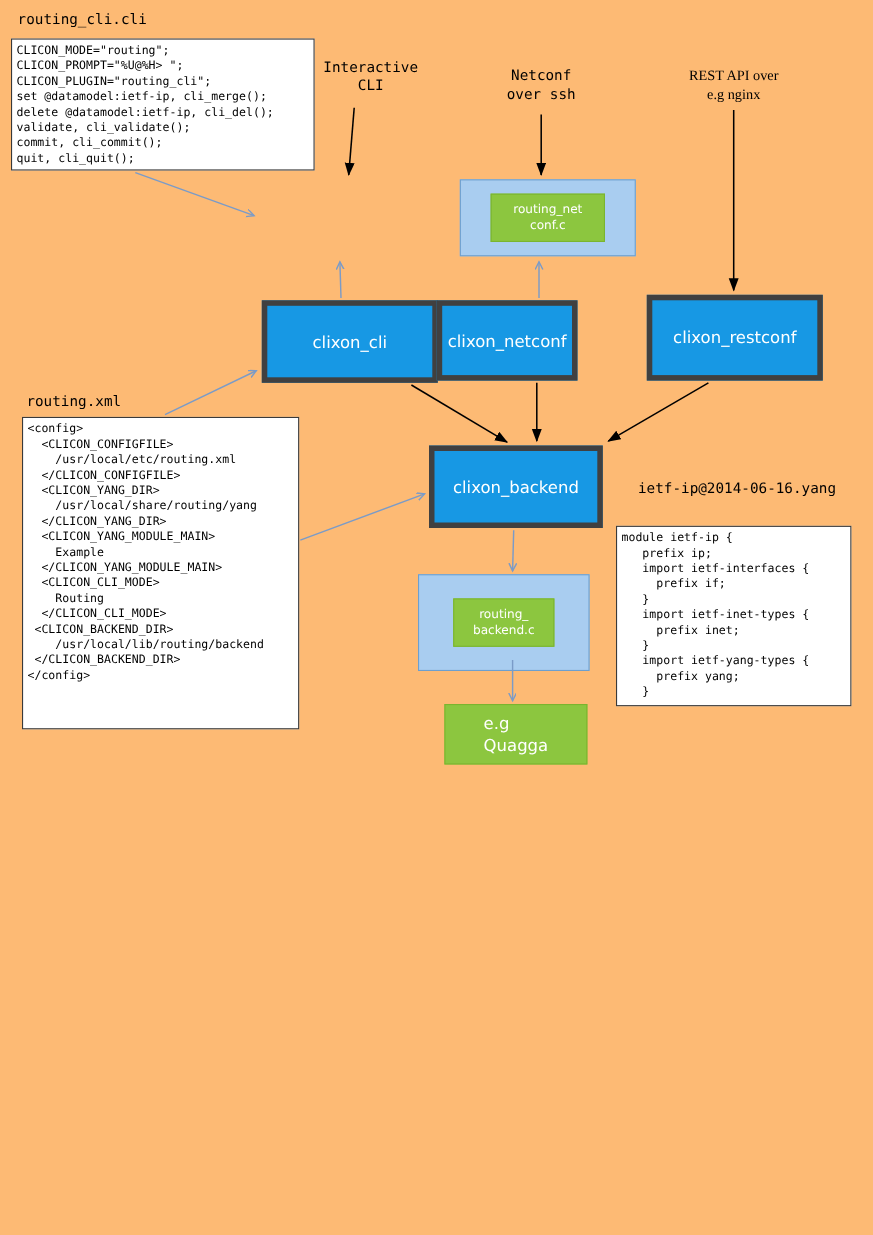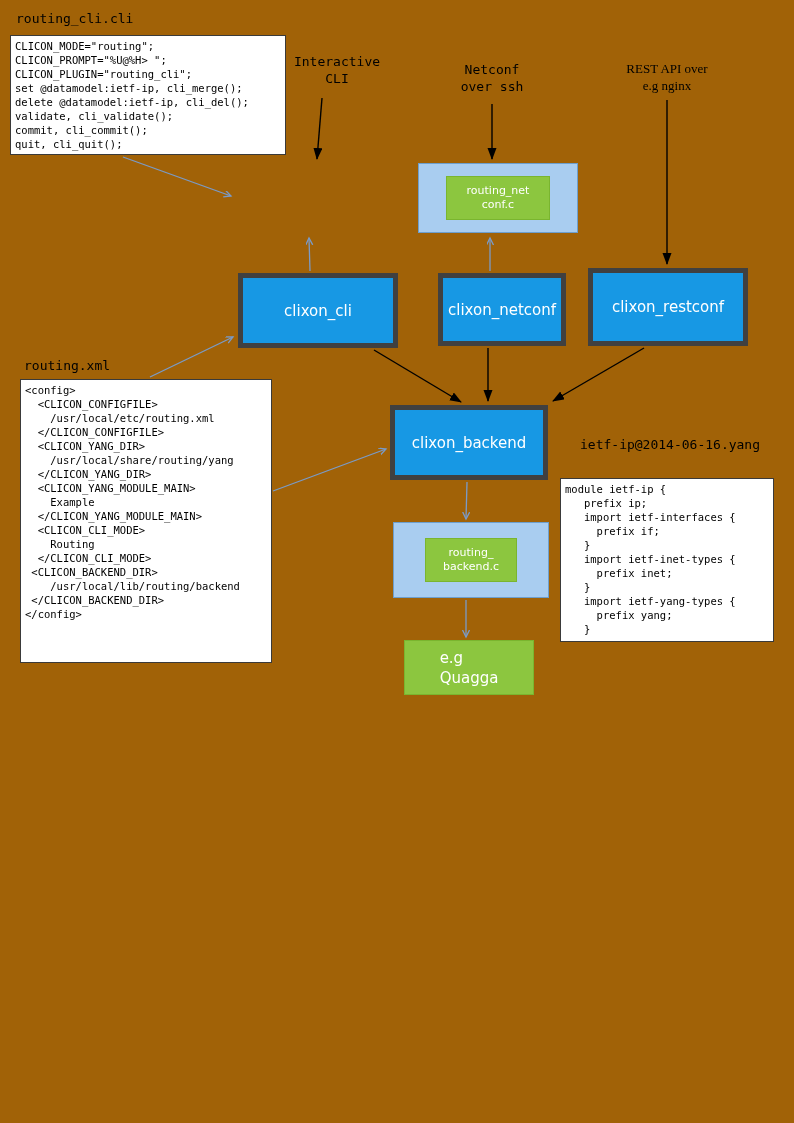--- a/index.html
+++ b/index.html
@@ -1,18 +1,18 @@
 <!DOCTYPE html>
 <html style="--box-blue: #1798e4; --box-light: #a9cdf0; --box-green: #8cc63f; --arrow-black: #000000; --arrow-blue: #7a9bc8;"><head>
 <meta charset="utf-8">
 <style>
   * { margin:0; padding:0; box-sizing:border-box; }
   html,body { background:#ffffff; }
   body { font-family:"DejaVu Sans", sans-serif; }
-  .stage { position:relative; width:794px; height:1123px; background:#a16207; overflow:hidden; }
+  .stage { position:relative; width:794px; height:1123px; background:#fdba74; overflow:hidden; }
   .abs { position:absolute; }
 
   .mono-label {
     font-family:"DejaVu Sans Mono", monospace;
     font-size:13px; line-height:17px; color:#000;
     white-space:pre-line;
   }
   .center { text-align:center; }
 
   .code {
@@ -67,21 +67,21 @@
 e.g nginx</div>
 
 
   <div class="abs node light" style="left:418px;top:163px;width:160px;height:70px;">
     <div class="chip" style="width:104px;height:44px;">routing_net
 conf.c</div>
   </div>
 
   <div class="abs node dark" style="left:238px;top:273px;width:160px;height:75px;">clixon_cli</div>
 
-  <div class="abs node dark" style="left:438px;top:273px;width:128px;height:73px;">clixon_netconf</div>
+  <div class="abs node dark" style="left:397px;top:273px;width:128px;height:73px;">clixon_netconf</div>
 
   <div class="abs node dark" style="left:588px;top:268px;width:160px;height:78px;">clixon_restconf</div>
 
   <div class="abs node dark" style="left:390px;top:405px;width:158px;height:75px;">clixon_backend</div>
 
   <div class="abs mono-label" style="left:24px;top:357px;">routing.xml</div>
 
   <pre class="abs code" style="left:20px;top:379px;width:252px;height:284px;">&lt;config&gt;
   &lt;CLICON_CONFIGFILE&gt;
     /usr/local/etc/routing.xml
@@ -107,21 +107,21 @@
    import ietf-interfaces {
      prefix if;
    }
    import ietf-inet-types {
      prefix inet;
    }
    import ietf-yang-types {
      prefix yang;
    }</pre>
 
-  <div class="abs node light" style="left:393px;top:522px;width:156px;height:76px;">
+  <div class="abs node light" style="left:380px;top:522px;width:156px;height:88px;">
     <div class="chip" style="width:92px;height:44px;">routing_
 backend.c</div>
   </div>
 
   <div class="abs node green" style="left:404px;top:640px;width:130px;height:55px;">e.g
 Quagga</div>
 
   <svg class="arrows" width="794" height="710">
     <defs>
       <marker id="mBlack" markerUnits="userSpaceOnUse" markerWidth="14" markerHeight="11" refX="11" refY="4.5" orient="auto">

